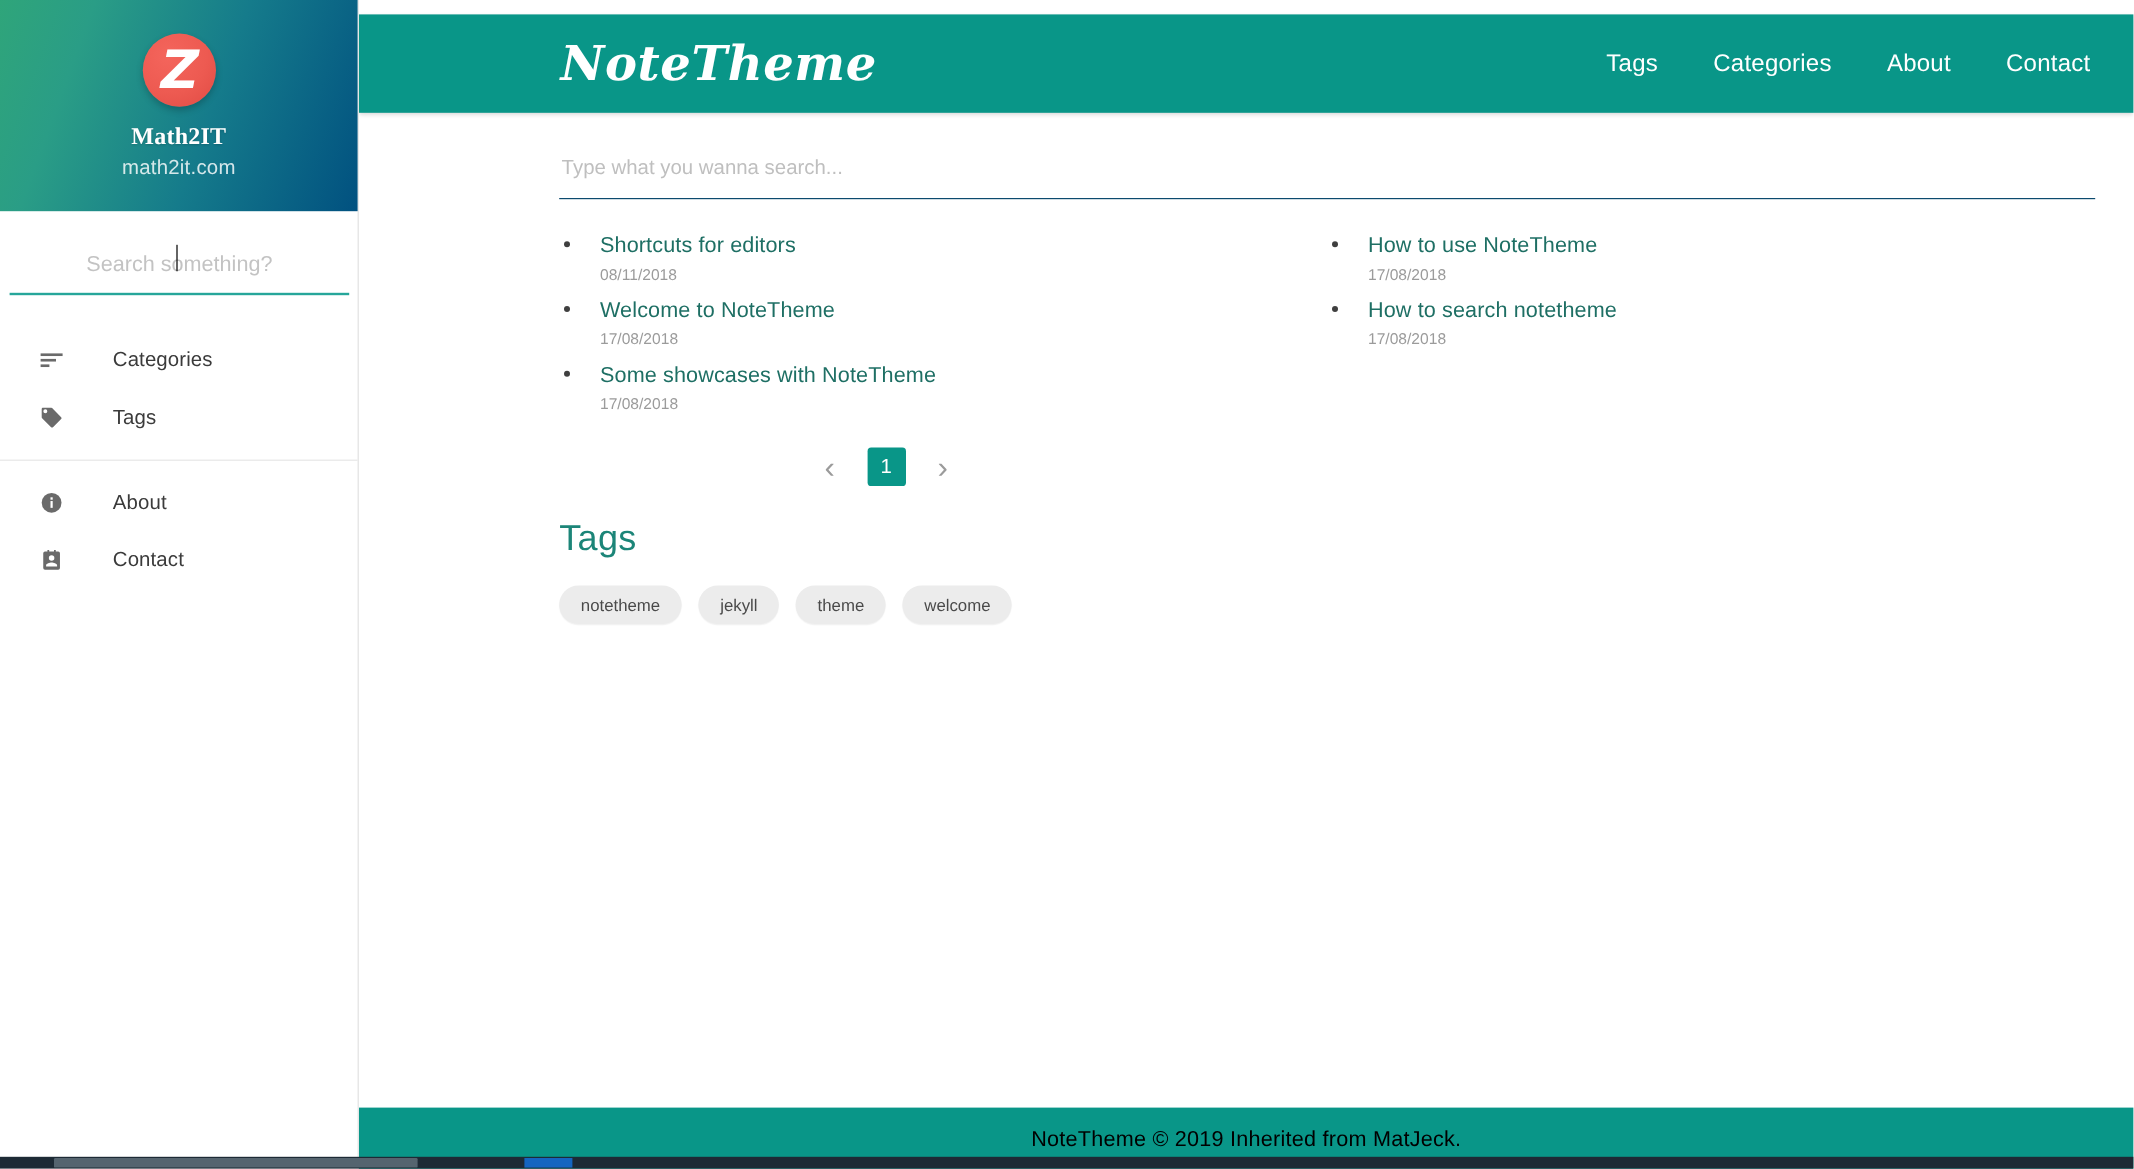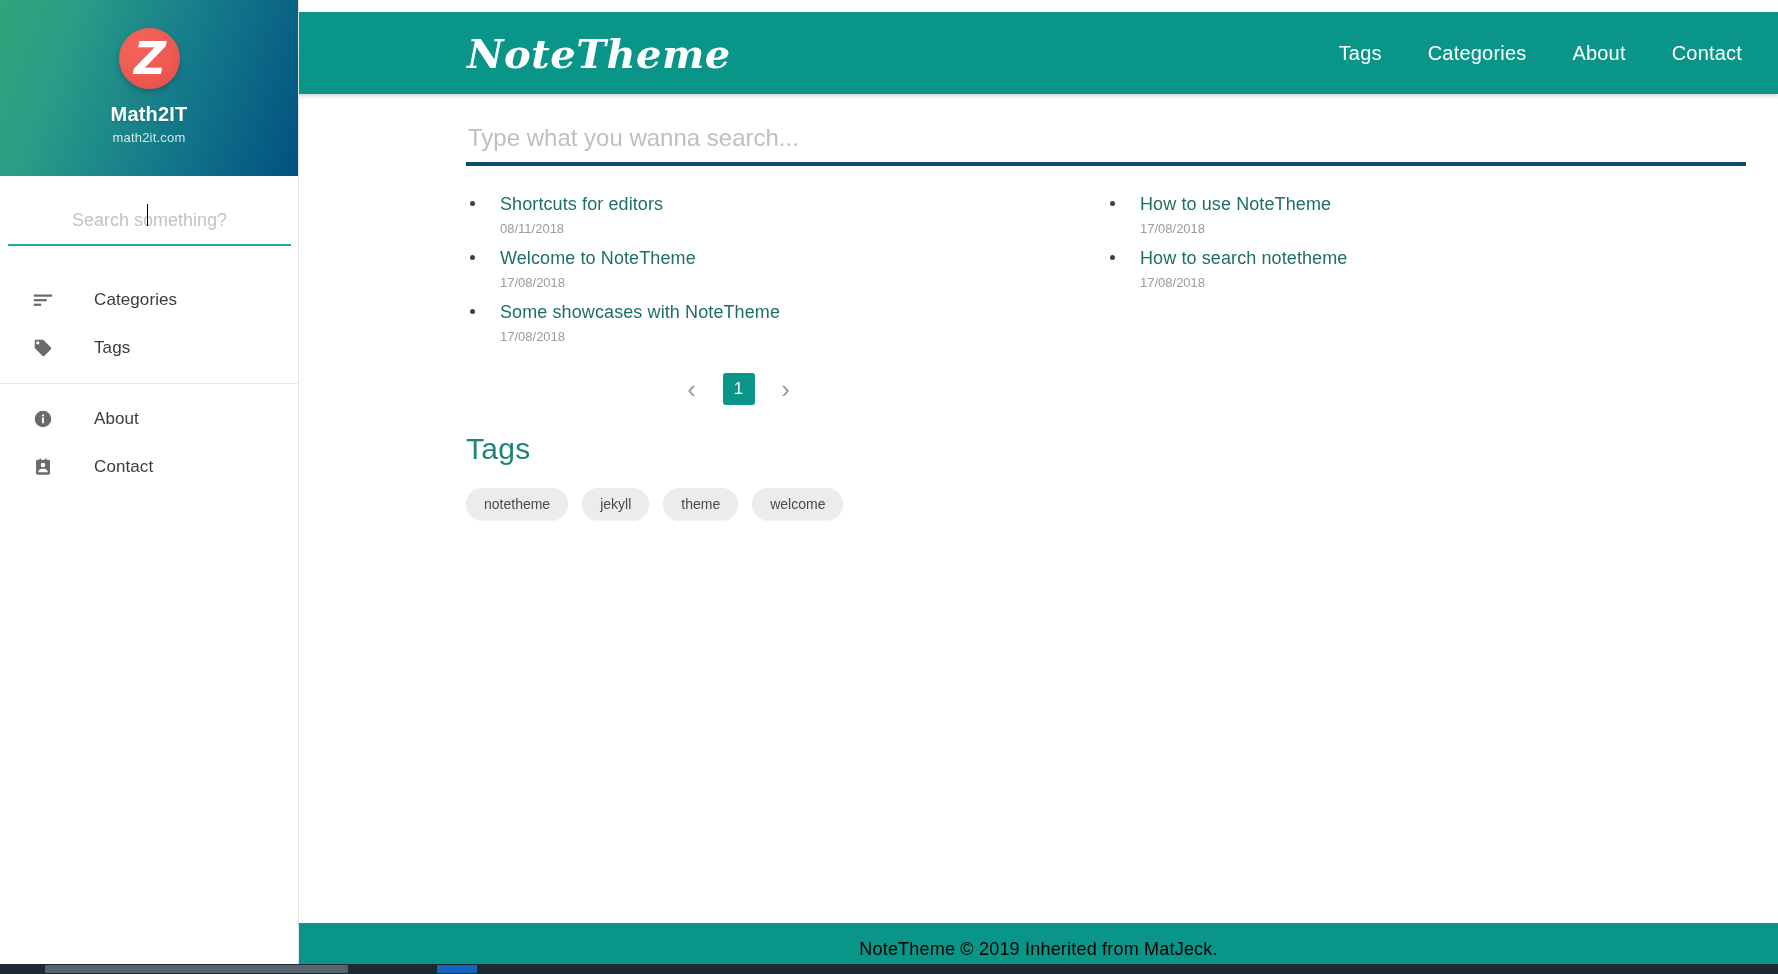--- a/index.html
+++ b/index.html
@@ -54,25 +54,26 @@
     font-style: italic;
     letter-spacing: -2px;
   }
   .site-title {
     margin-top: 14px;
     color: #ffffff;
     font-size: 20px;
     font-weight: 700;
     letter-spacing: 0.2px;
     text-shadow: 0 1px 2px rgba(0,0,0,0.18);
+    font-family: Liberation Serif, serif;
   }
   .site-url {
     margin-top: 4px;
     color: rgba(255,255,255,0.82);
-    font-size: 13px;
+    font-size: 17px;
     letter-spacing: 0.2px;
     text-align: center;
   }
 
   .sidebar-search-wrap {
     padding: 26px 8px 0 8px;
   }
   .sidebar-search {
     width: 283px;
     height: 44px;
@@ -165,25 +166,25 @@
 
   .content {
     position: relative;
     padding: 0 0 0 0;
   }
   .search-row { padding: 28px 32px 0 167px; }
   .main-search {
     width: 1280px;
     height: 44px;
     border: none;
-    border-bottom: 4px solid #0c4a6e;
+    border-bottom: 1px solid #0c4a6e;
     outline: none;
     background: transparent;
     font-family: "Liberation Sans", sans-serif;
-    font-size: 24px;
+    font-size: 17px;
     color: #444;
     padding: 0 2px 8px 2px;
   }
   .main-search::placeholder { color: #bfbfbf; }
 
   .posts {
     display: flex;
     padding: 22px 0 0 167px;
   }
   .post-col { width: 640px; }

